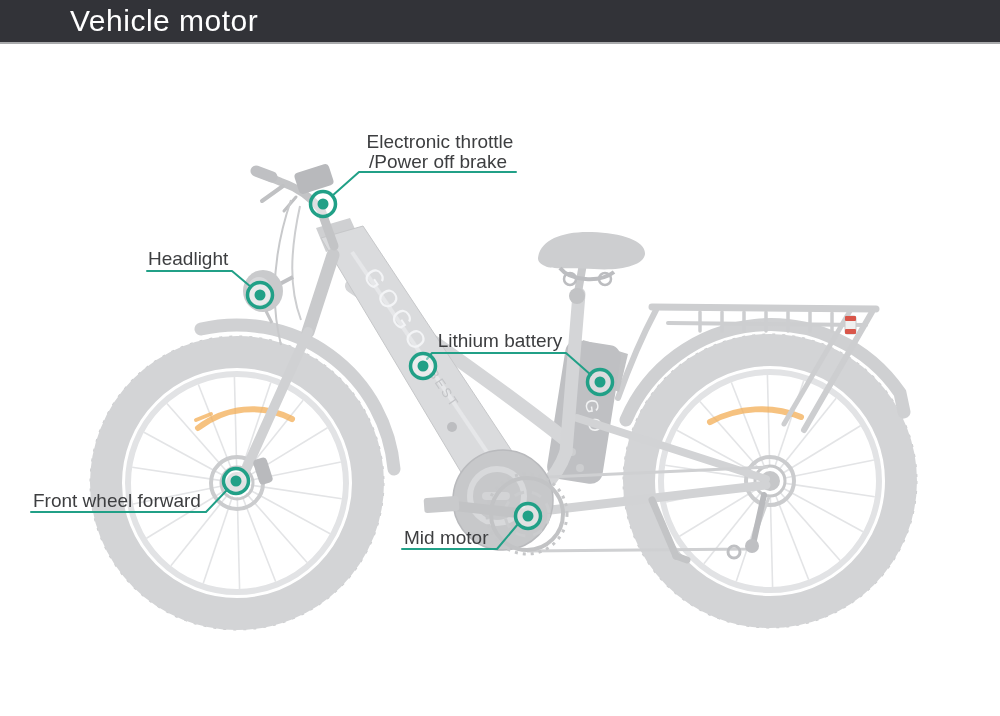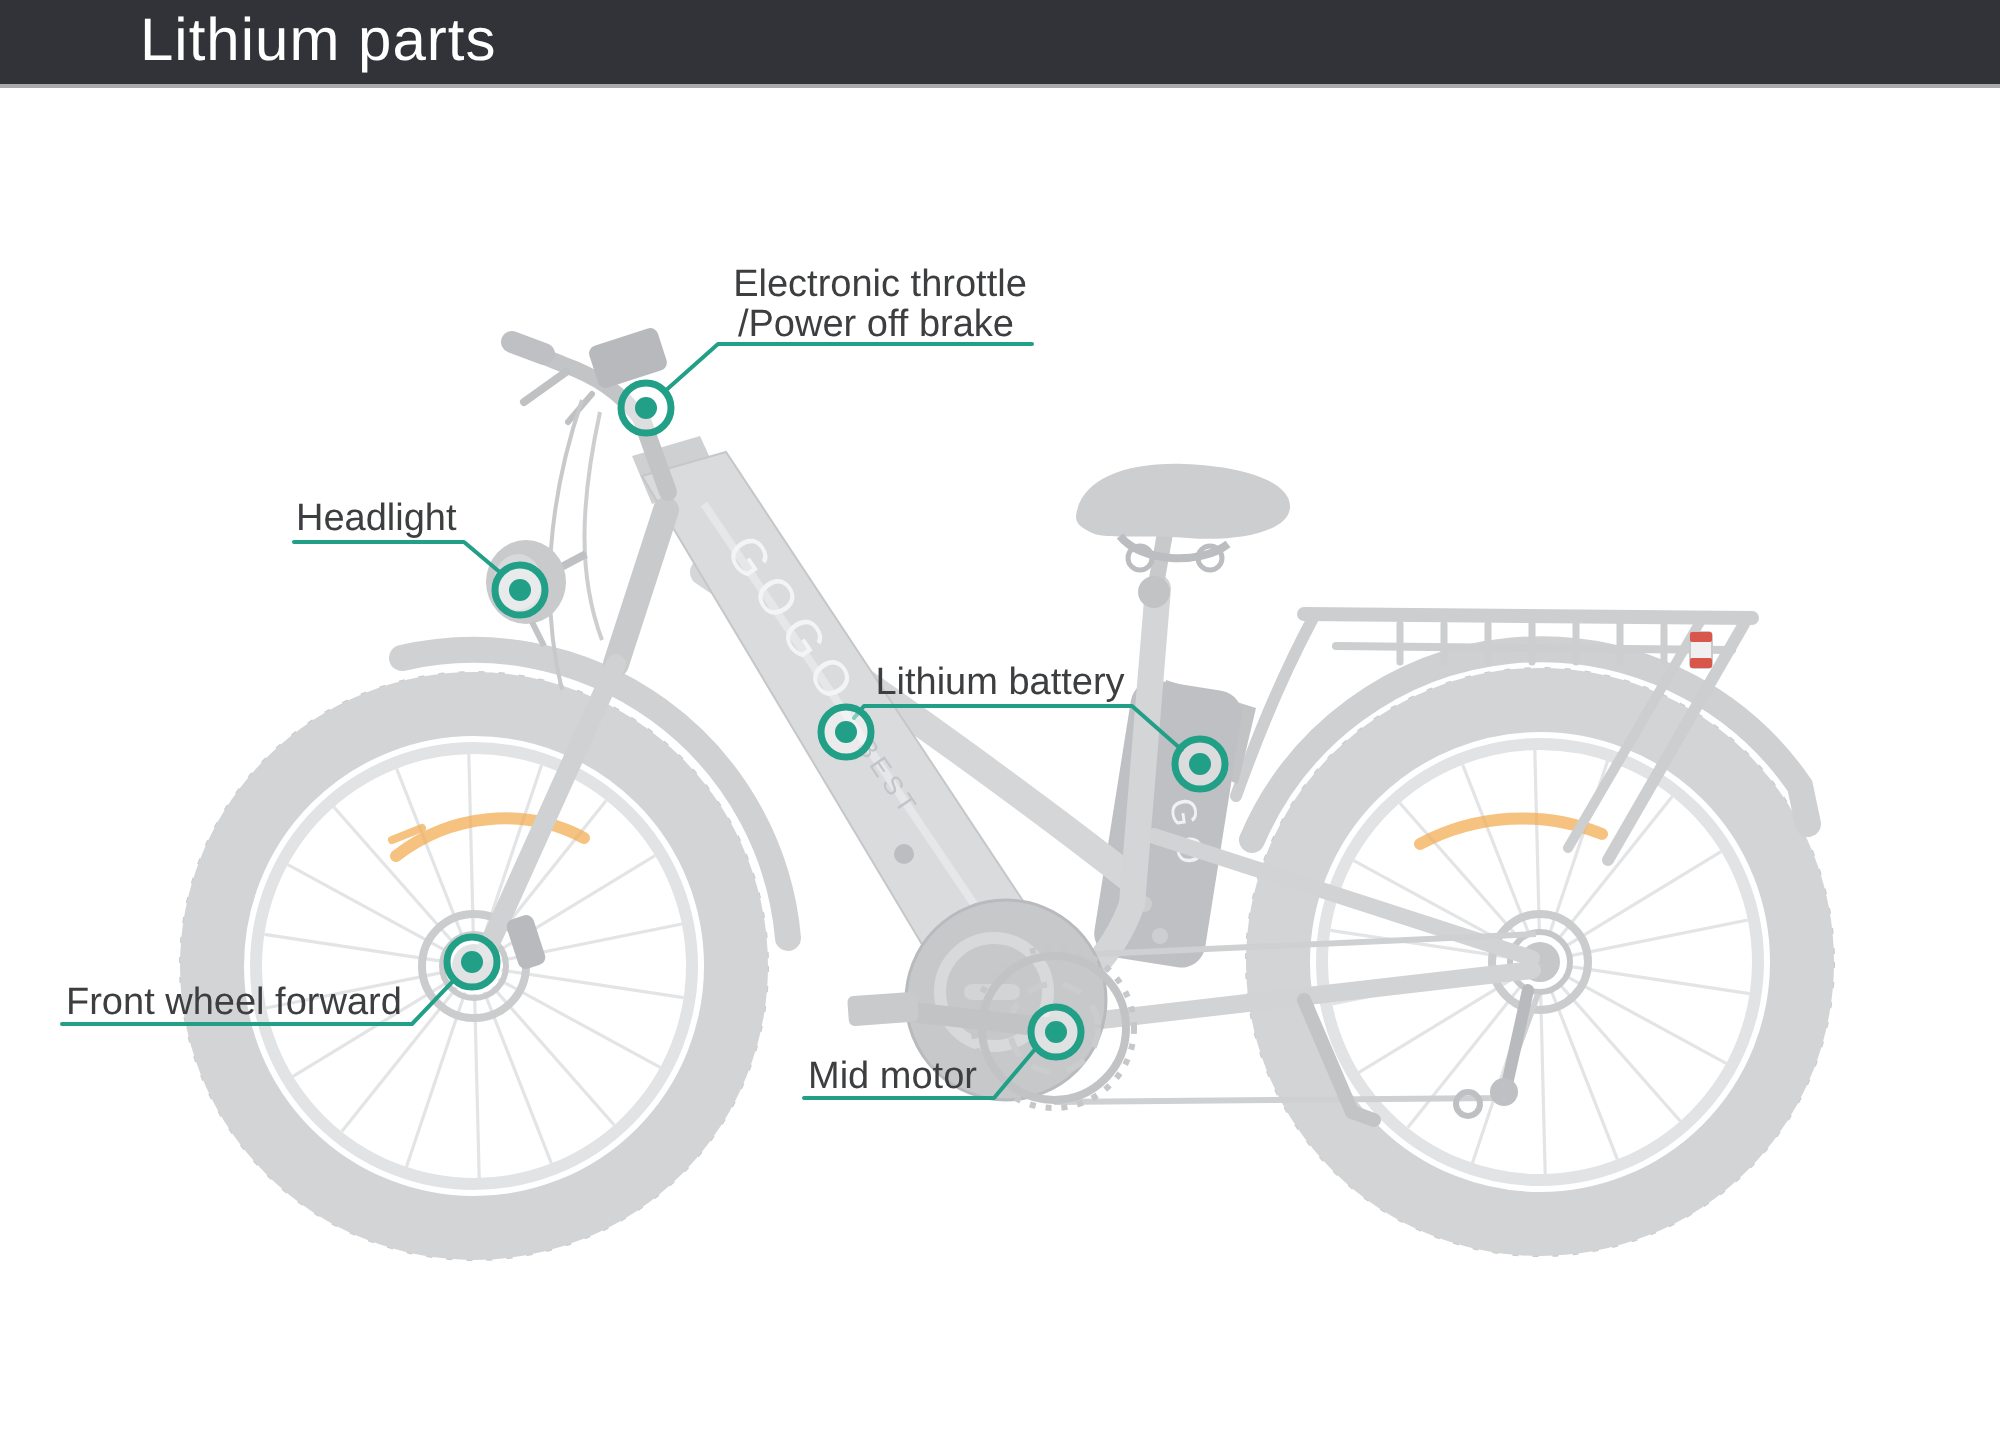--- a/index.html
+++ b/index.html
@@ -31,21 +31,21 @@
   .decal{fill:none;stroke:var(--decal-orange);stroke-linecap:round;opacity:.75;}
   .brand-big{font-family:"Liberation Sans",sans-serif;font-size:25px;letter-spacing:5px;fill:#f3f4f6;}
   .brand-small{font-family:"Liberation Sans",sans-serif;font-size:13px;letter-spacing:2.5px;fill:#c3c4c7;}
   .brand-badge{font-family:"Liberation Sans",sans-serif;font-size:18px;letter-spacing:5px;fill:#f0f1f2;}
   g.spokes line{stroke:#e3e4e6;stroke-width:1.6;}
 </style>
 </head>
 <body>
 
 <header class="title-bar">
-  <h1>Lithium parts</h1>
+  <h1>Vehicle motor</h1>
 </header>
 
 <svg class="diagram" width="1000" height="716" viewBox="0 0 1000 716" xmlns="http://www.w3.org/2000/svg">
 
   <g>
 
     <g>
       <circle cx="770" cy="481" r="146" fill="none" stroke="#cbccce" stroke-width="3" stroke-dasharray="3 7"></circle>
       <circle cx="770" cy="481" r="131" fill="none" stroke="#d3d4d6" stroke-width="32"></circle>
       <circle cx="770" cy="481" r="109" fill="none" stroke="#e2e3e5" stroke-width="6"></circle>

